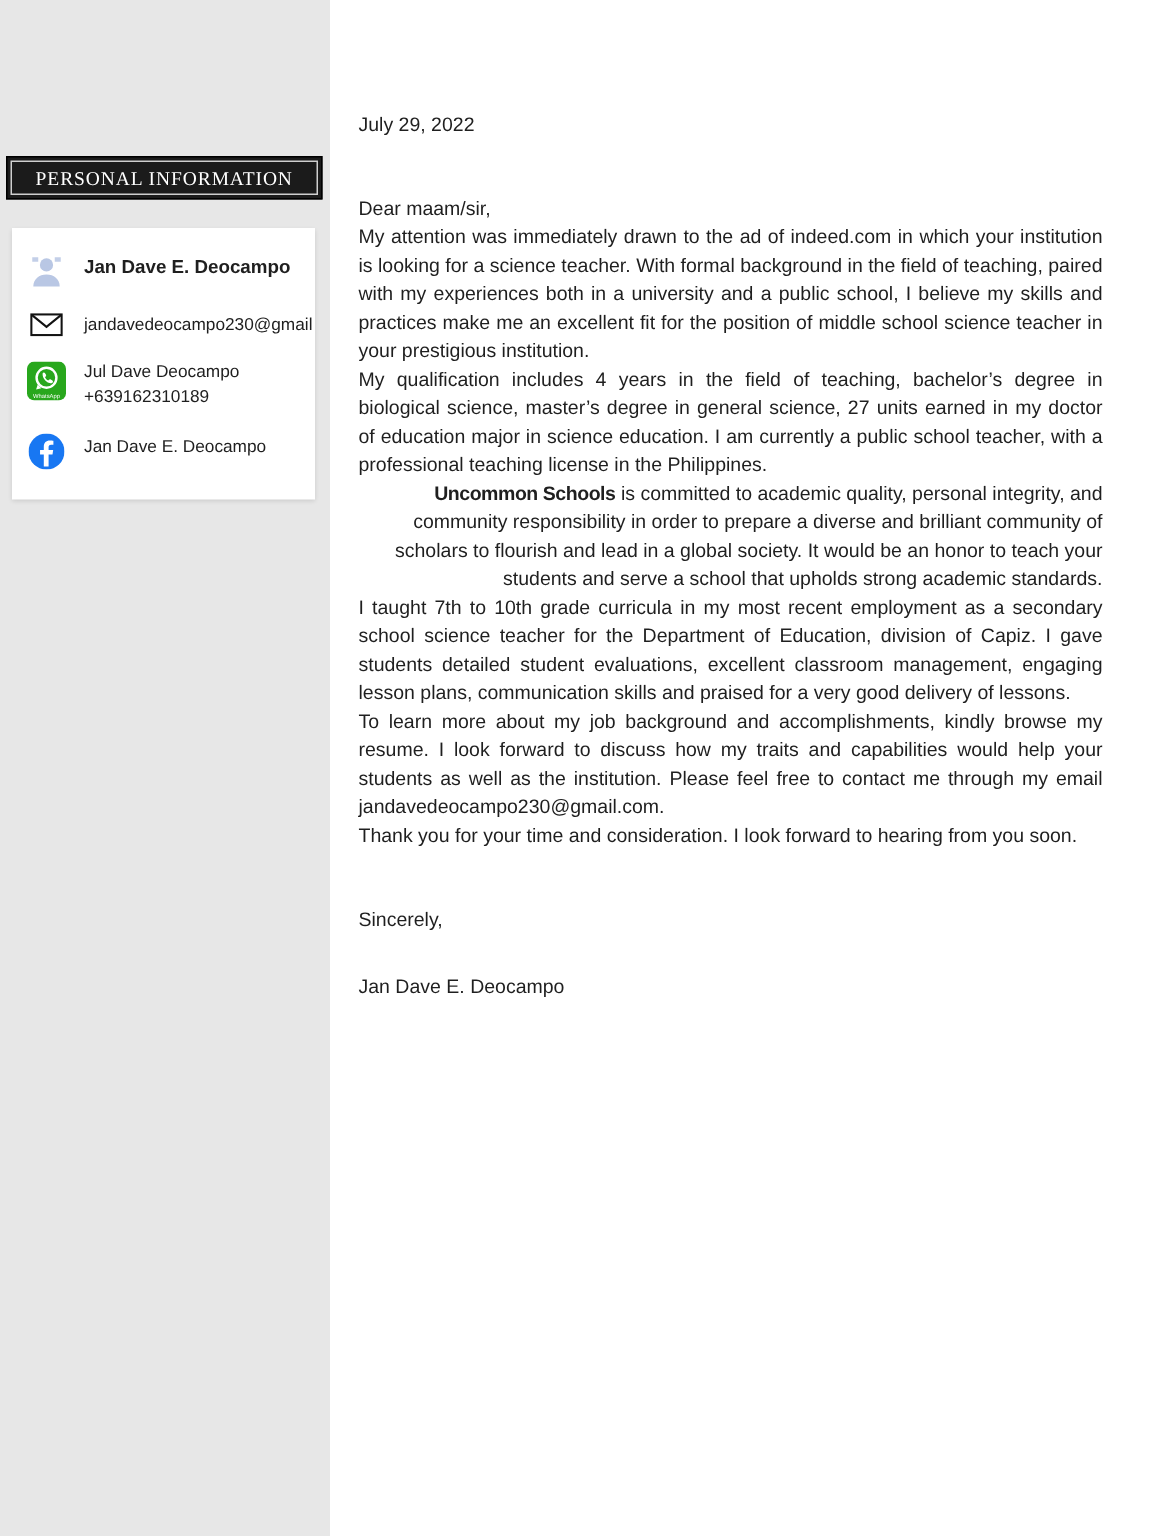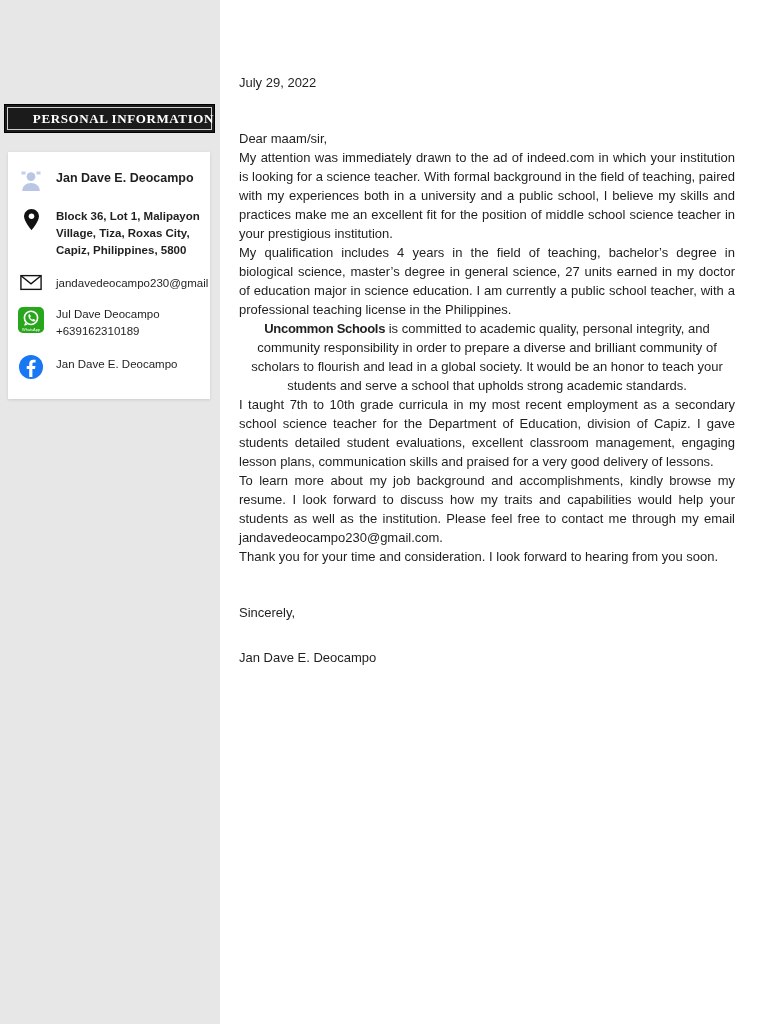--- a/index.html
+++ b/index.html
@@ -23,24 +23,24 @@
   .sidebar{
     position:absolute;left:0;top:0;bottom:0;width:220px;
     background:var(--sidebar-bg);
   }
   .pi-header{
     margin:104px 5px 0 4px;
     height:29px;
     background:var(--header-bg);
     border:1px solid #000;
     box-shadow:inset 0 0 0 2px var(--header-bg), inset 0 0 0 3px #cfcfcf;
-    display:flex;align-items:center;justify-content:flex-end;
+    display:flex;align-items:center;justify-content:center;
     color:#ffffff;
     font-family:"Liberation Serif","DejaVu Serif",serif;
-    font-weight:700;
+    font-weight:400;
     font-size:13px;
     letter-spacing:0.6px;
   }
   .contact-card{
     margin:19px 10px 0 8px;
     width:202px;
     background:#ffffff;
     box-shadow:0 1px 3px rgba(0,0,0,0.12);
     padding:16px 10px 20px 10px;
     display:flex;flex-direction:column;gap:14px;
@@ -53,21 +53,21 @@
   .wa-lines div{font-size:11.5px;line-height:17px;}
   .icon-cell svg{display:block;}
   
   .letter{
     margin-left:220px;
     padding:55px 33px 0 19px;
     font-size:13px;
     line-height:19px;
   }
   .letter p{text-align:justify;}
-  .letter p.align-left{text-align:center;}
+  .letter p.align-left{text-align:right;}
   .date-line{margin-top:18px;}
   .salutation{margin-top:37px;}
   .closing{margin-top:37px;}
   .signature{margin-top:26px;}
   .bold-lead{font-weight:700;letter-spacing:-0.3px;}
 </style>
 </head>
 <body>
 
 <div class="sidebar">
@@ -81,33 +81,20 @@
       <span class="icon-cell">
         <svg width="24" height="24" viewBox="0 0 24 24">
           <circle cx="12" cy="7.6" r="4.4" fill="var(--person-icon)"></circle>
           <path d="M3.2 22c0-4.9 3.9-8 8.8-8s8.8 3.1 8.8 8z" fill="var(--person-icon)"></path>
           <path d="M2.5 2.5h4v3h-4zM17.5 2.5h4v3h-4z" fill="var(--person-icon)" opacity="0.85"></path>
         </svg>
       </span>
       <div class="contact-name">Jan Dave E. Deocampo</div>
     </div>
 
-    <div class="row">
-      <span class="icon-cell">
-        <svg width="17" height="23" viewBox="0 0 24 32">
-          <path d="M12 1C6.2 1 1.5 5.7 1.5 11.5 1.5 19.4 12 31 12 31s10.5-11.6 10.5-19.5C22.5 5.7 17.8 1 12 1z" fill="#121212"></path>
-          <circle cx="12" cy="11.3" r="3.9" fill="#ffffff"></circle>
-        </svg>
-      </span>
-      <div class="contact-address">
-        <div>Block 36, Lot 1, Malipayon</div>
-        <div>Village, Tiza, Roxas City,</div>
-        <div>Capiz, Philippines, 5800</div>
-      </div>
-    </div>
 
     <div class="row">
       <span class="icon-cell">
         <svg width="22" height="17" viewBox="0 0 24 18" fill="none" stroke="#121212" stroke-width="1.5">
           <rect x="1" y="1.5" width="22" height="15"></rect>
           <path d="M1.5 2 L12 10.5 L22.5 2"></path>
         </svg>
       </span>
       <div class="contact-text">jandavedeocampo230@gmail</div>
     </div>

